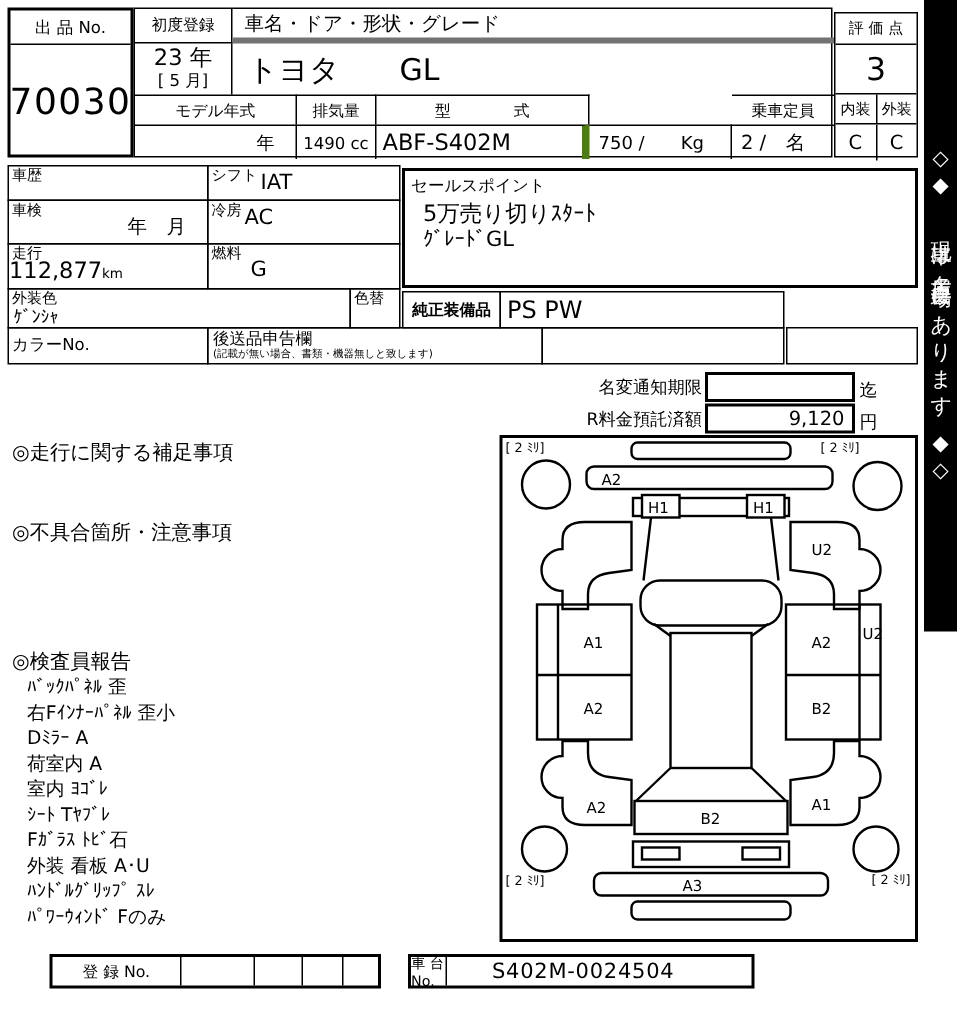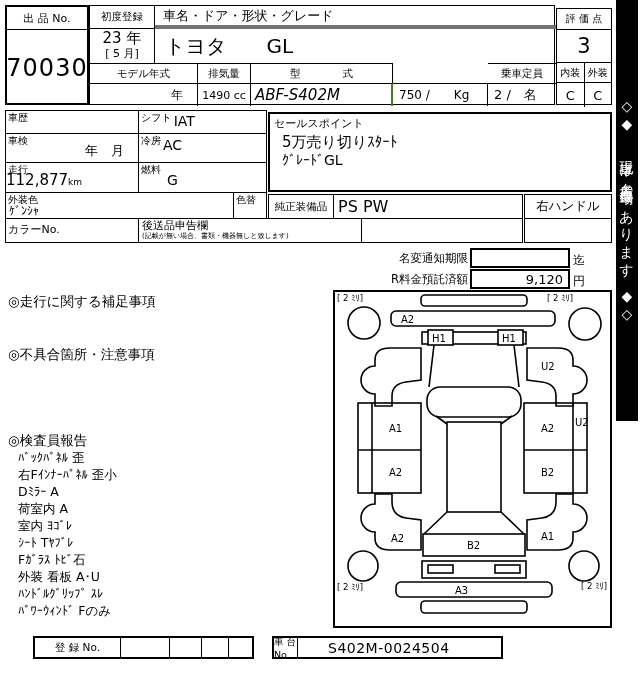--- a/index.html
+++ b/index.html
@@ -33,21 +33,21 @@
     </div>
     <div class="abs" style="left:65px;top:23px;width:401px;height:34px;font-size:20px;display:flex;align-items:center;padding-left:10px;white-space:pre;">トヨタ　　GL</div>
 
     <div class="abs" style="left:0;top:57px;width:108px;height:20px;border-top:1px solid #000;border-right:1px solid #000;font-size:10.5px;display:flex;align-items:center;justify-content:center;">モデル年式</div>
     <div class="abs" style="left:108px;top:57px;width:53px;height:20px;border-top:1px solid #000;border-right:1px solid #000;font-size:10.5px;display:flex;align-items:center;justify-content:center;">排気量</div>
     <div class="abs" style="left:161px;top:57px;width:142px;height:20px;border-top:1px solid #000;border-right:1px solid #000;font-size:10.5px;display:flex;align-items:center;justify-content:center;white-space:pre;">型　　　　式</div>
     <div class="abs" style="left:398px;top:57px;width:68px;height:20px;border-top:1px solid #000;font-size:10.5px;display:flex;align-items:center;justify-content:center;">乗車定員</div>
 
     <div class="abs" style="left:0;top:77px;width:108px;height:23px;border-top:1px solid #000;border-right:1px solid #000;font-size:12px;display:flex;align-items:center;justify-content:flex-end;padding-right:14px;">年</div>
     <div class="abs" style="left:108px;top:77px;width:53px;height:23px;border-top:1px solid #000;border-right:1px solid #000;font-size:11px;display:flex;align-items:center;justify-content:center;white-space:pre;">1490 cc</div>
-    <div class="abs" style="left:161px;top:77px;width:142px;height:23px;border-top:1px solid #000;border-right:2px solid #4d7c0f;font-size:15px;display:flex;align-items:center;padding-left:4px;font-style:italic;">ABF-S402M</div>
+    <div class="abs" style="left:161px;top:77px;width:142px;height:23px;border-top:1px solid #000;border-right:5px solid #4d7c0f;font-size:15px;display:flex;align-items:center;padding-left:4px;">ABF-S402M</div>
     <div class="abs" style="left:303px;top:77px;width:95px;height:23px;border-top:1px solid #000;border-right:1px solid #000;font-size:12px;display:flex;align-items:center;padding-left:6px;white-space:pre;">750 /　　Kg</div>
     <div class="abs" style="left:398px;top:77px;width:68px;height:23px;border-top:1px solid #000;font-size:13px;display:flex;align-items:center;padding-left:6px;white-space:pre;">2 /　名</div>
   </div>
 
   <div class="abs b1" style="left:556px;top:8px;width:56px;height:97px;">
     <div class="flexc" style="height:20px;border-bottom:1px solid #000;font-size:10px;">評 価 点</div>
     <div class="flexc" style="height:32px;font-size:21px;">3</div>
     <div style="display:flex;height:19px;border-top:1px solid #000;border-bottom:1px solid #000;">
       <div class="flexc" style="width:50%;border-right:1px solid #000;font-size:10px;">内装</div>
       <div class="flexc" style="width:50%;font-size:10px;">外装</div>
@@ -99,24 +99,23 @@
     <div style="font-size:11px;line-height:12px;padding:1px 3px 0;">後送品申告欄</div>
     <div style="font-size:7px;line-height:8px;padding:0 3px;">(記載が無い場合、書類・機器無しと致します)</div>
   </div>
 
   <div class="abs b2" style="left:268px;top:112px;width:344px;height:80px;">
     <div style="font-size:11px;padding:2px 4px;">セールスポイント</div>
     <div style="font-size:15px;padding-left:12px;line-height:18px;">5万売り切りｽﾀｰﾄ</div>
     <div style="font-size:14px;padding-left:12px;line-height:18px;">ｸﾞﾚｰﾄﾞGL</div>
   </div>
 
-  <div class="abs b1" style="left:268px;top:194px;width:66px;height:25px;display:flex;align-items:center;justify-content:center;font-size:10.5px;">純正装備品</div>
+  <div class="abs b1" style="left:268px;top:194px;width:66px;height:25px;display:flex;align-items:center;justify-content:center;font-size:10.5px;font-weight:bold;">純正装備品</div>
   <div class="abs b1" style="left:333px;top:194px;width:190px;height:25px;font-size:16px;display:flex;align-items:center;padding-left:4px;white-space:pre;">PS PW</div>
   <div class="abs b1" style="left:361px;top:218px;width:162px;height:25px;"></div>
-  <div class="abs b1" style="left:524px;top:194px;width:88px;height:25px;display:flex;align-items:center;justify-content:center;font-size:12.5px;">右ハンドル</div>
   <div class="abs b1" style="left:524px;top:218px;width:88px;height:25px;"></div>
 
   <div class="abs" style="left:370px;top:251px;width:98px;font-size:11.5px;text-align:right;">名変通知期限</div>
   <div class="abs b2" style="left:470px;top:248px;width:100px;height:20px;"></div>
   <div class="abs" style="left:573px;top:252px;font-size:12px;">迄</div>
   <div class="abs" style="left:362px;top:272px;width:106px;font-size:11.5px;text-align:right;">R料金預託済額</div>
   <div class="abs b2" style="left:470px;top:269px;width:100px;height:20px;font-size:13px;display:flex;align-items:center;justify-content:flex-end;padding-right:5px;">9,120</div>
   <div class="abs" style="left:573px;top:273px;font-size:12px;">円</div>
 
   <div class="abs" style="left:8px;top:293px;font-size:13.5px;">◎走行に関する補足事項</div>

